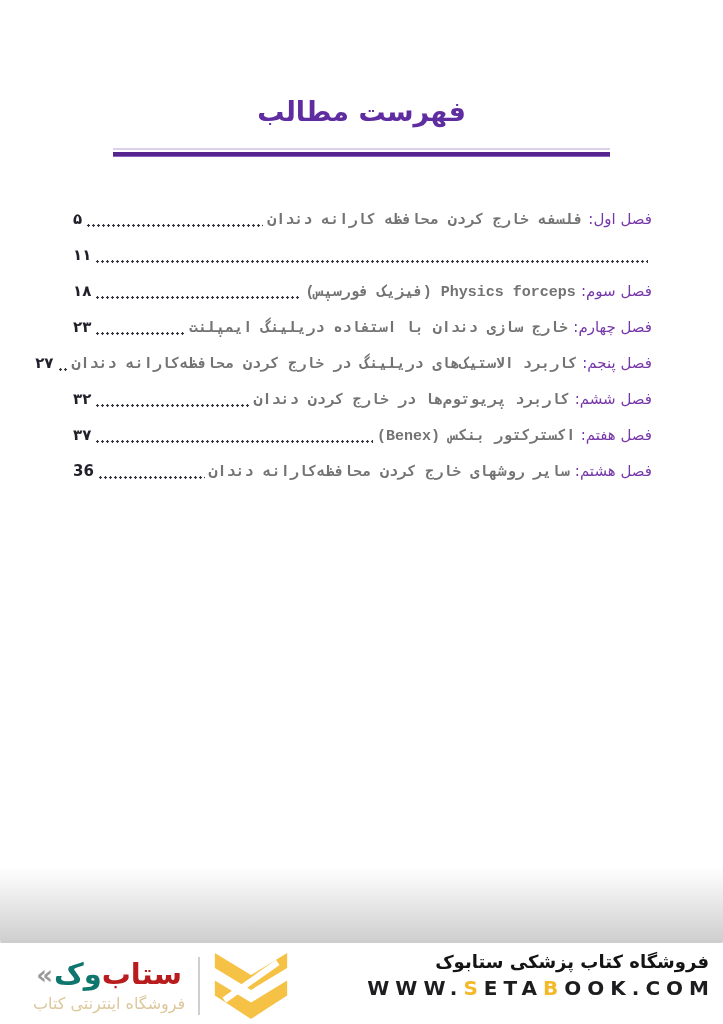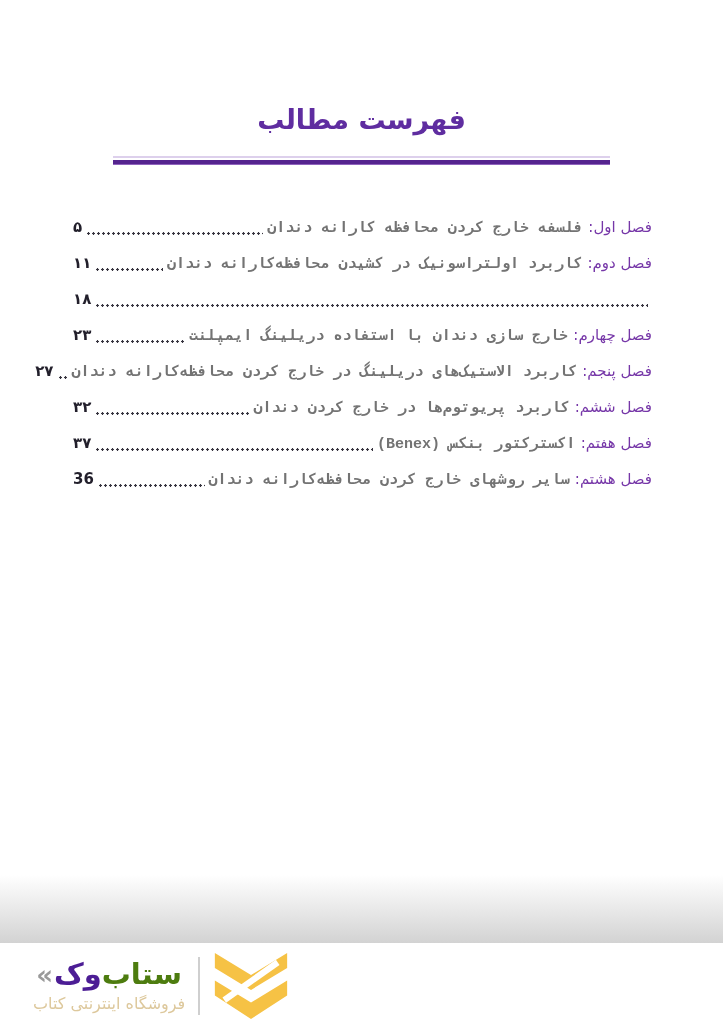--- a/index.html
+++ b/index.html
@@ -4,21 +4,21 @@
 <style>
   html, body { margin: 0; padding: 0; background: #ffffff; }
   body {
     width: 723px; height: 1024px;
     position: relative; overflow: hidden;
     font-family: "DejaVu Sans", sans-serif;
   }
 
   
   .doc-page {
-    position: absolute; left: 0; top: 12px; width: 723px; height: 943px;
+    position: absolute; left: 0; top: 4px; width: 723px; height: 943px;
     background: #ffffff;
   }
   .page-bottom-shadow {
     position: absolute; left: 0; top: 863px; width: 723px; height: 80px;
     background: linear-gradient(to bottom, rgba(208,208,208,0) 0%, rgba(203,203,203,0.55) 55%, rgba(198,198,198,0.92) 100%);
     border-radius: 0 0 7px 7px;
   }
 
   .toc-title {
     position: absolute; left: 0; top: 92px; width: 723px;
@@ -70,22 +70,22 @@
     color: #1d1d1f; white-space: nowrap;
   }
   .url-accent { color: #f4b929; }
 
   .setabook-logo {
     position: absolute; left: 33px; top: 10px;
     display: flex; align-items: center;
   }
   .wordmark-block { display: flex; flex-direction: column; align-items: center; }
   .wordmark { direction: rtl; display: flex; align-items: baseline; font-size: 29px; font-weight: 700; line-height: 1.1; }
-  .wm-yellow { color: #4d7c0f; }
-  .wm-gray { color: #4c1d95; }
+  .wm-yellow { color: #b91c1c; }
+  .wm-gray { color: #0f766e; }
   .wm-guillemet { color: #9a9a9a; font-size: 26px; margin-right: 1px; }
   .logo-tagline { margin-top: 3px; font-size: 16px; color: #ddc89c; direction: rtl; }
   .logo-separator { width: 2px; height: 58px; background: #cfcfcf; margin: 0 11px 0 13px; }
   .chevron-icon svg { display: block; }
 </style>
 </head>
 <body>
 
 <div class="doc-page">
 
@@ -97,26 +97,26 @@
   </div>
 
   <div class="toc-list">
   <div class="toc-row">
     <span class="chap"><b class="chap-label">فصل اول:</b> <span class="chap-title">فلسفه خارج کردن محافظه کارانه دندان</span></span>
     <span class="dot-leader"></span>
     <span class="chap-page">۵</span>
   </div>
 
   <div class="toc-row">
-    <span class="chap"><b class="chap-label">فصل دوم:</b> <span class="chap-title">کاربرد اولتراسونیک در کشیدن محافظه‌کارانه دندان</span></span>
     <span class="dot-leader"></span>
     <span class="chap-page">۱۱</span>
   </div>
 
   <div class="toc-row">
+    <span class="chap"><b class="chap-label">فصل سوم:</b> <span class="chap-title">Physics forceps (فیزیک فورسپس)</span></span>
     <span class="dot-leader"></span>
     <span class="chap-page">۱۸</span>
   </div>
 
   <div class="toc-row">
     <span class="chap"><b class="chap-label">فصل چهارم:</b> <span class="chap-title">خارج سازی دندان با استفاده دریلینگ ایمپلنت</span></span>
     <span class="dot-leader"></span>
     <span class="chap-page">۲۳</span>
   </div>
 
@@ -162,14 +162,18 @@
     <div class="logo-separator"></div>
     <div class="chevron-icon">
       <svg width="80" height="66" viewBox="0 0 100 84">
         <polygon points="4,0 50,28 96,0 96,19 50,47 4,19" fill="#f6c245"></polygon>
         <polygon points="4,35 50,63 96,35 96,54 50,84 4,54" fill="#f6c245"></polygon>
         <line x1="16" y1="60" x2="84" y2="12" stroke="#ffffff" stroke-width="8"></line>
       </svg>
     </div>
   </div>
 
+  <div class="footer-text">
+    <div class="store-name">فروشگاه کتاب پزشکی ستابوک</div>
+    <div class="store-url"><span>WWW.</span><span class="url-accent">S</span><span>ETA</span><span class="url-accent">B</span><span>OOK.COM</span></div>
+  </div>
 
 </div>
 
 </body></html>

